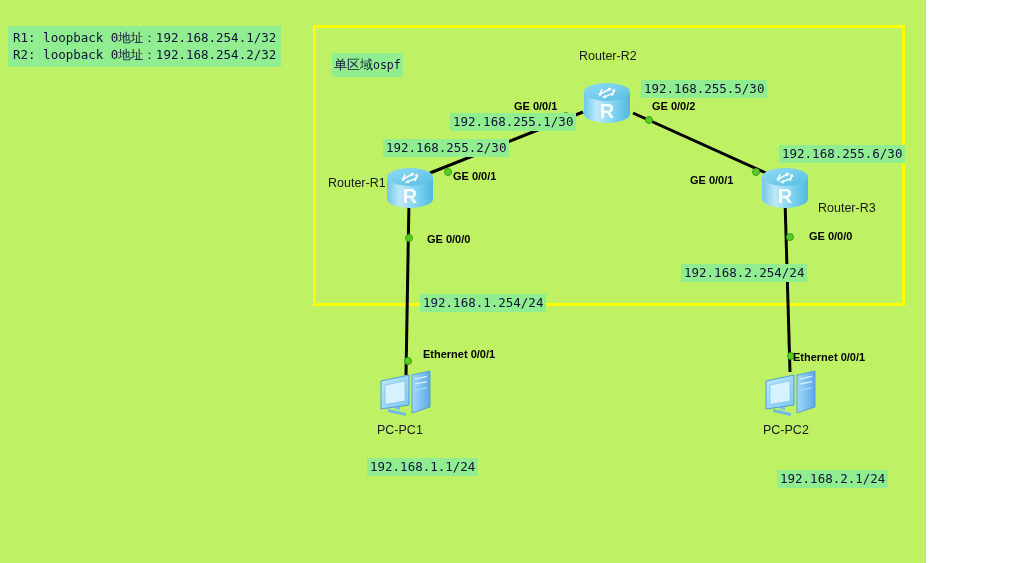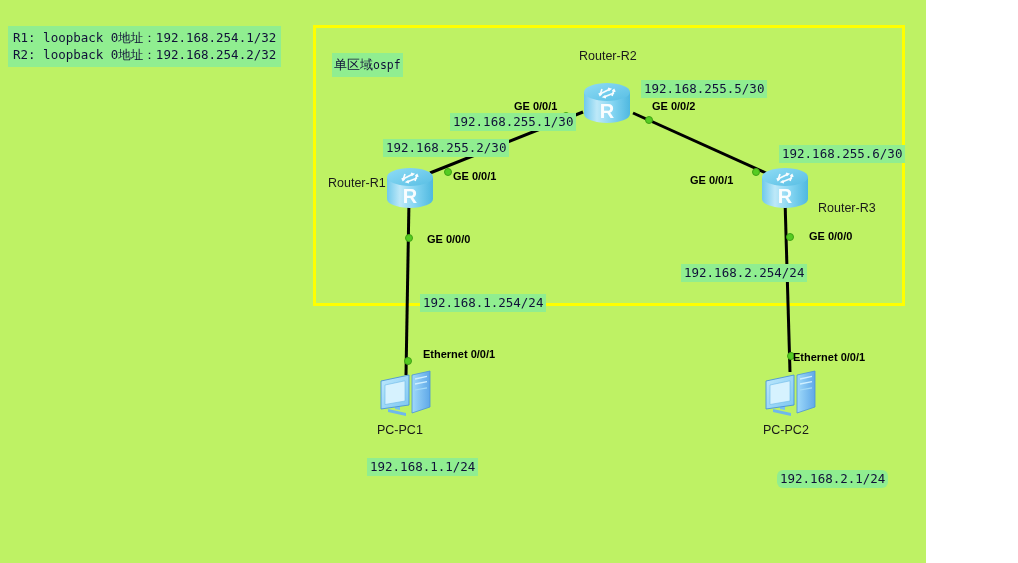--- a/index.html
+++ b/index.html
@@ -269,21 +269,21 @@
   <div class="port-dot" style="left:404px; top:357px;"></div>
   <div class="port-dot" style="left:787px; top:352px;"></div>
 
   <div class="ip-label" style="left:450px; top:83px;margin-top:30px;">192.168.255.1/30</div>
   <div class="ip-label" style="left:641px; top:80px;">192.168.255.5/30</div>
   <div class="ip-label" style="left:351px; top:139px;margin-left:32px;">192.168.255.2/30</div>
   <div class="ip-label" style="left:760px; top:145px;margin-left:19px;">192.168.255.6/30</div>
   <div class="ip-label" style="left:420px; top:250px;margin-top:44px;">192.168.1.254/24</div>
   <div class="ip-label" style="left:656px; top:264px;margin-left:25px;">192.168.2.254/24</div>
   <div class="ip-label" style="left:367px; top:458px;">192.168.1.1/24</div>
-  <div class="ip-label" style="left:777px; top:470px;border-radius:6px;">192.168.2.1/24</div>
+  <div class="ip-label" style="left:777px; top:470px;">192.168.2.1/24</div>
 
   <div class="iface-label" style="left:514px; top:100px;">GE 0/0/1</div>
   <div class="iface-label" style="left:652px; top:100px;">GE 0/0/2</div>
   <div class="iface-label" style="left:453px; top:170px;">GE 0/0/1</div>
   <div class="iface-label" style="left:690px; top:174px;">GE 0/0/1</div>
   <div class="iface-label" style="left:427px; top:233px;">GE 0/0/0</div>
   <div class="iface-label" style="left:809px; top:230px;">GE 0/0/0</div>
   <div class="iface-label" style="left:423px; top:348px;">Ethernet 0/0/1</div>
   <div class="iface-label" style="left:793px; top:351px;">Ethernet 0/0/1</div>
 

